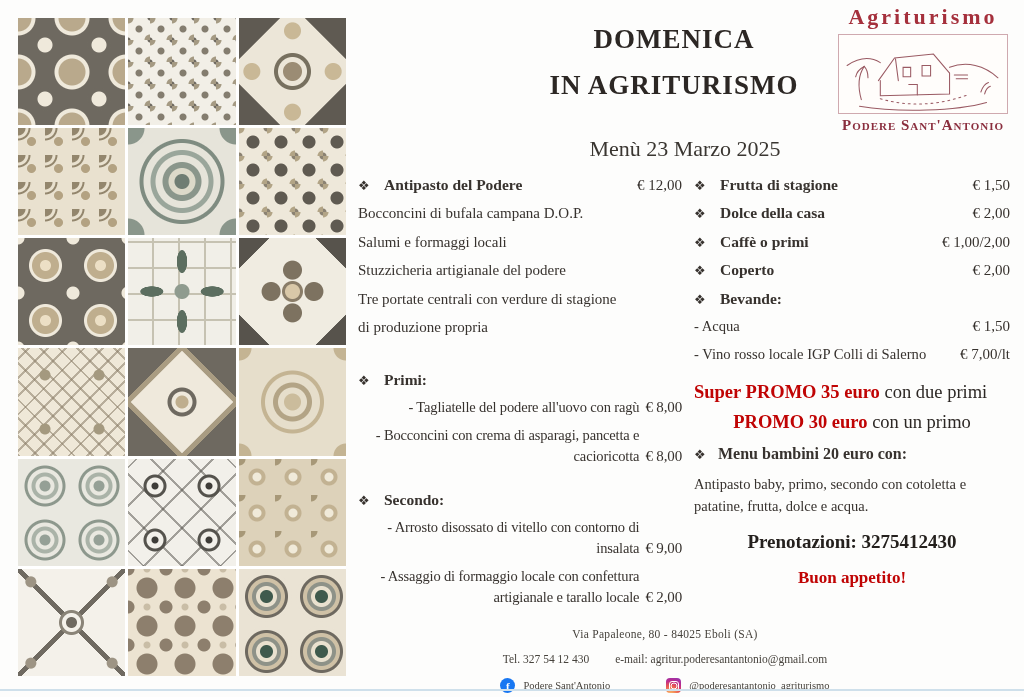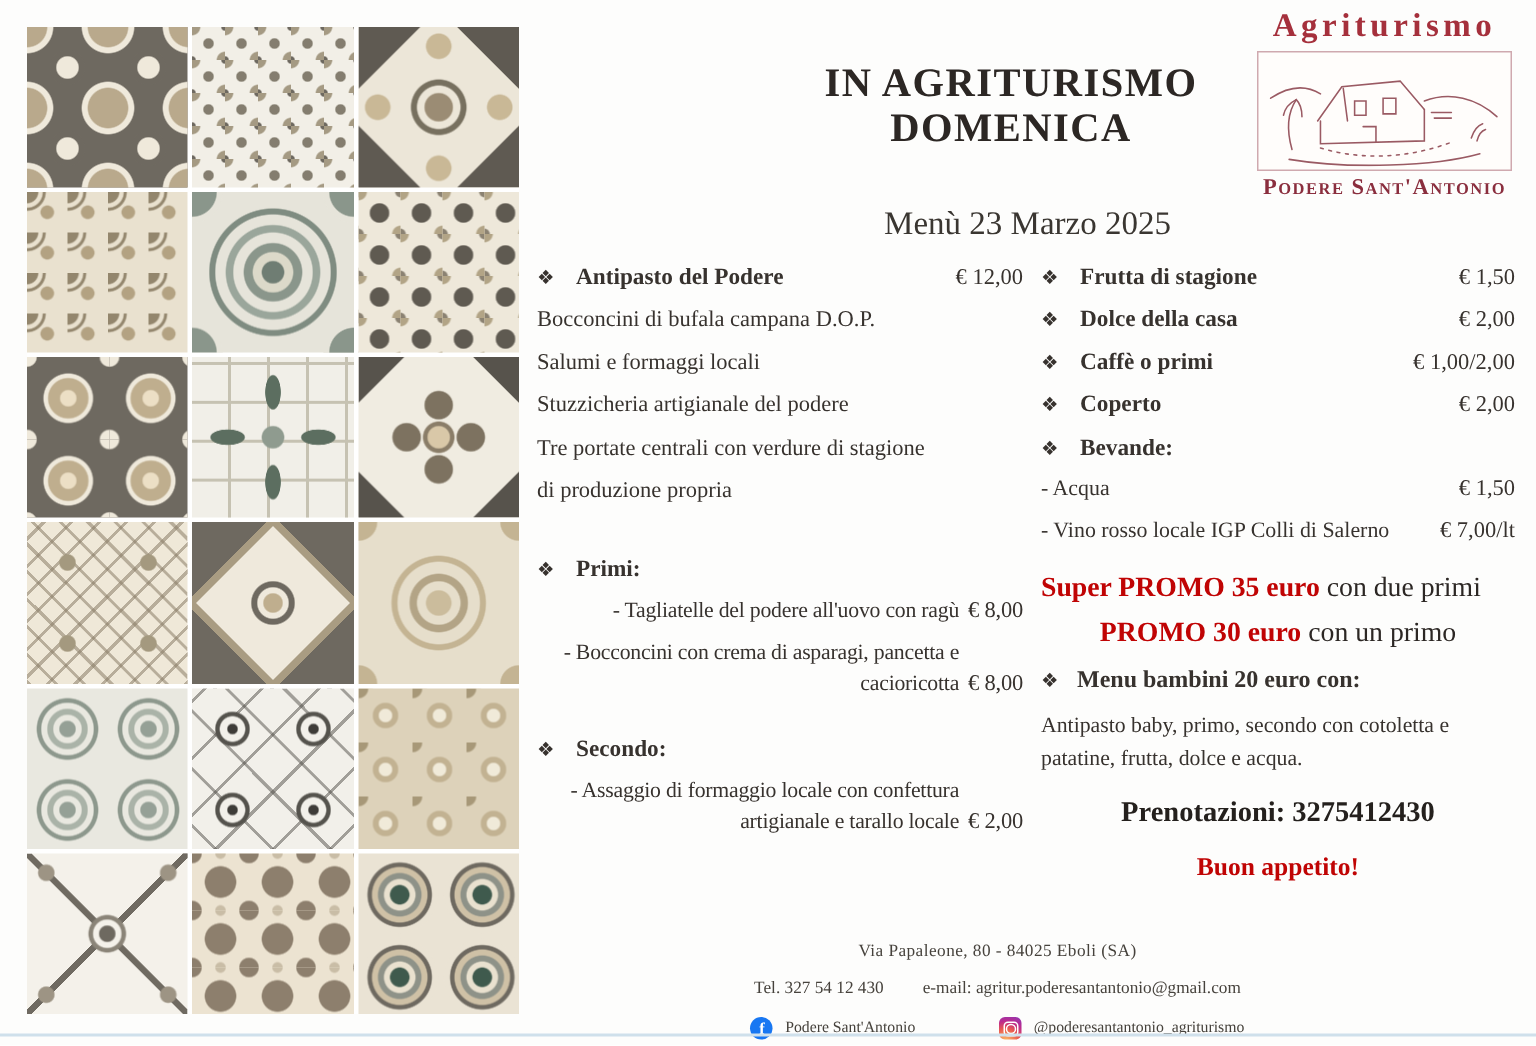--- a/index.html
+++ b/index.html
@@ -215,22 +215,22 @@
     <div class="tile t12"></div>
     <div class="tile t13"></div>
     <div class="tile t14"></div>
     <div class="tile t15"></div>
     <div class="tile t16"></div>
     <div class="tile t17"></div>
     <div class="tile t18"></div>
   </div>
 
   <div class="title-block">
+    <div class="title-line">DOMENICA</div>
     <div class="title-line title-line2">IN AGRITURISMO</div>
-    <div class="title-line">DOMENICA</div>
   </div>
   <div class="menu-date">Menù 23 Marzo 2025</div>
 
   <div class="logo">
     <div class="logo-top">Agriturismo</div>
     <div class="logo-box">
       <svg width="166" height="74" viewBox="0 0 170 78">
         <g fill="none" stroke="#9a5a63" stroke-width="1.1" stroke-linecap="round">
           <path d="M5 30 C 20 20, 32 22, 40 27"></path>
           <path d="M20 66 C 16 52, 17 40, 23 31"></path>
@@ -279,20 +279,24 @@
         <span class="price">€ 8,00</span>
       </div>
     </div>
 
     <div class="sechead gap-secondo">
       <span class="bullet">❖</span>
       <span class="ttl">Secondo:</span>
     </div>
     <div class="items">
       <div class="item">
+        <span class="item-text">- Arrosto disossato di vitello con contorno di insalata</span>
+        <span class="price">€ 9,00</span>
+      </div>
+      <div class="item">
         <span class="item-text">- Assaggio di formaggio locale con confettura artigianale e tarallo locale</span>
         <span class="price">€ 2,00</span>
       </div>
     </div>
   </div>
 
   <div class="col-right">
     <div class="mrow">
       <span class="bullet">❖</span>
       <span class="lbl">Frutta di stagione</span>

